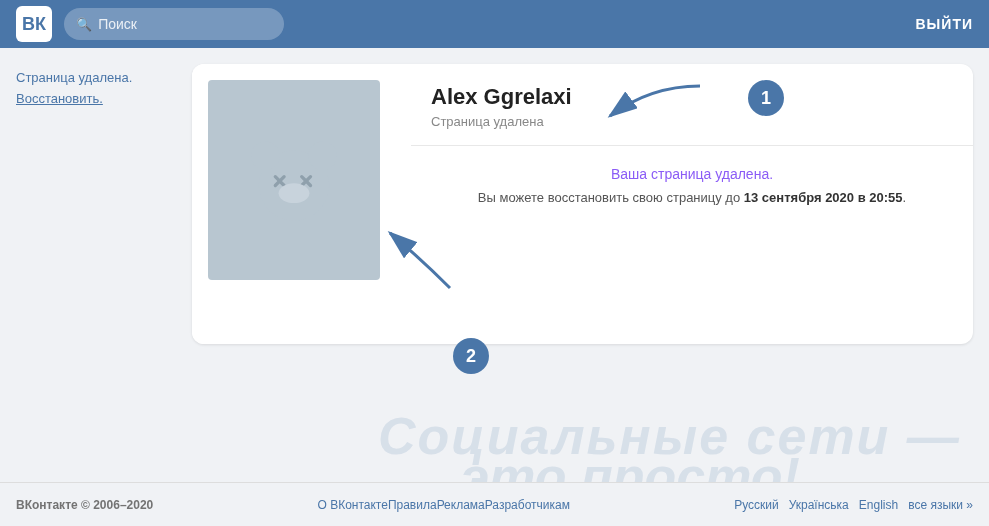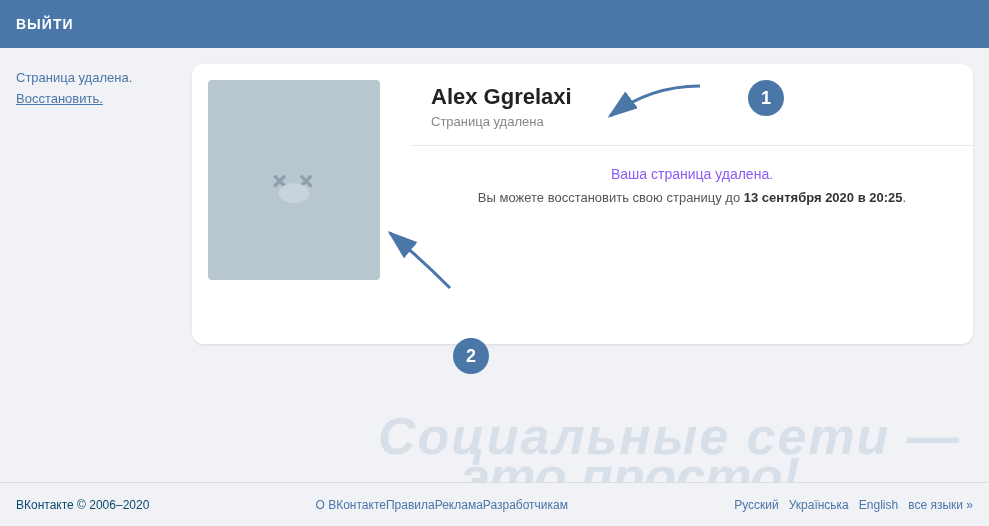--- a/index.html
+++ b/index.html
@@ -234,39 +234,47 @@
       background: #f0f2f5;
       border-top: 1px solid #ddd;
       display: flex;
       align-items: center;
       padding: 0 16px;
       justify-content: space-between;
       font-size: 12px;
       color: #555;
     }
     .footer-left {
-      color: #0c4a6e;
+      color: #737373;
+      font-weight: bold;
     }
     .footer-center {
       display: flex;
     }
     .footer-center a, .footer-right a {
       color: #4a76a8;
       text-decoration: none;
       cursor: pointer;
     }
     .footer-right {
       display: flex;
       gap: 10px;
     }
   </style>
 </head>
 <body>
 
 <div class="header">
+  <div class="header-left">
+    <div class="vk-logo">ВК</div>
+    <div class="search-bar">
+      <span class="search-icon-char">🔍</span>
+      <span class="search-input-placeholder">Поиск</span>
+    </div>
+  </div>
   <div class="logout-btn">ВЫЙТИ</div>
 </div>
 
 <div class="main">
 
   <div class="sidebar">
     <div class="sidebar-deleted">
       <span>Страница удалена.</span><br>
       <span class="restore-link">Восстановить.</span>
     </div>
@@ -295,21 +303,21 @@
       </div>
     </div>
 
     <div class="profile-info">
       <div class="profile-name">Alex Ggrelaxi</div>
       <div class="profile-status">Страница удалена</div>
       <div class="divider"></div>
       <div class="restore-message">
         <div class="restore-msg-title">Ваша страница удалена.</div>
         <div class="restore-msg-body">
-          <span>Вы можете восстановить свою страницу до </span><strong>13 сентября 2020 в 20:25</strong><span>.</span>
+          <span>Вы можете восстановить свою страницу до </span><strong>13 сентября 2020 в 20:55</strong><span>.</span>
         </div>
       </div>
     </div>
   </div>
 
   <div class="arrow-1">
     <svg width="120" height="60" viewBox="0 0 120 60">
       <defs>
         <marker id="arrowhead1" markerWidth="10" markerHeight="7" refX="9" refY="3.5" orient="auto">
           <polygon points="0 0, 10 3.5, 0 7" fill="#4a76a8"></polygon>

